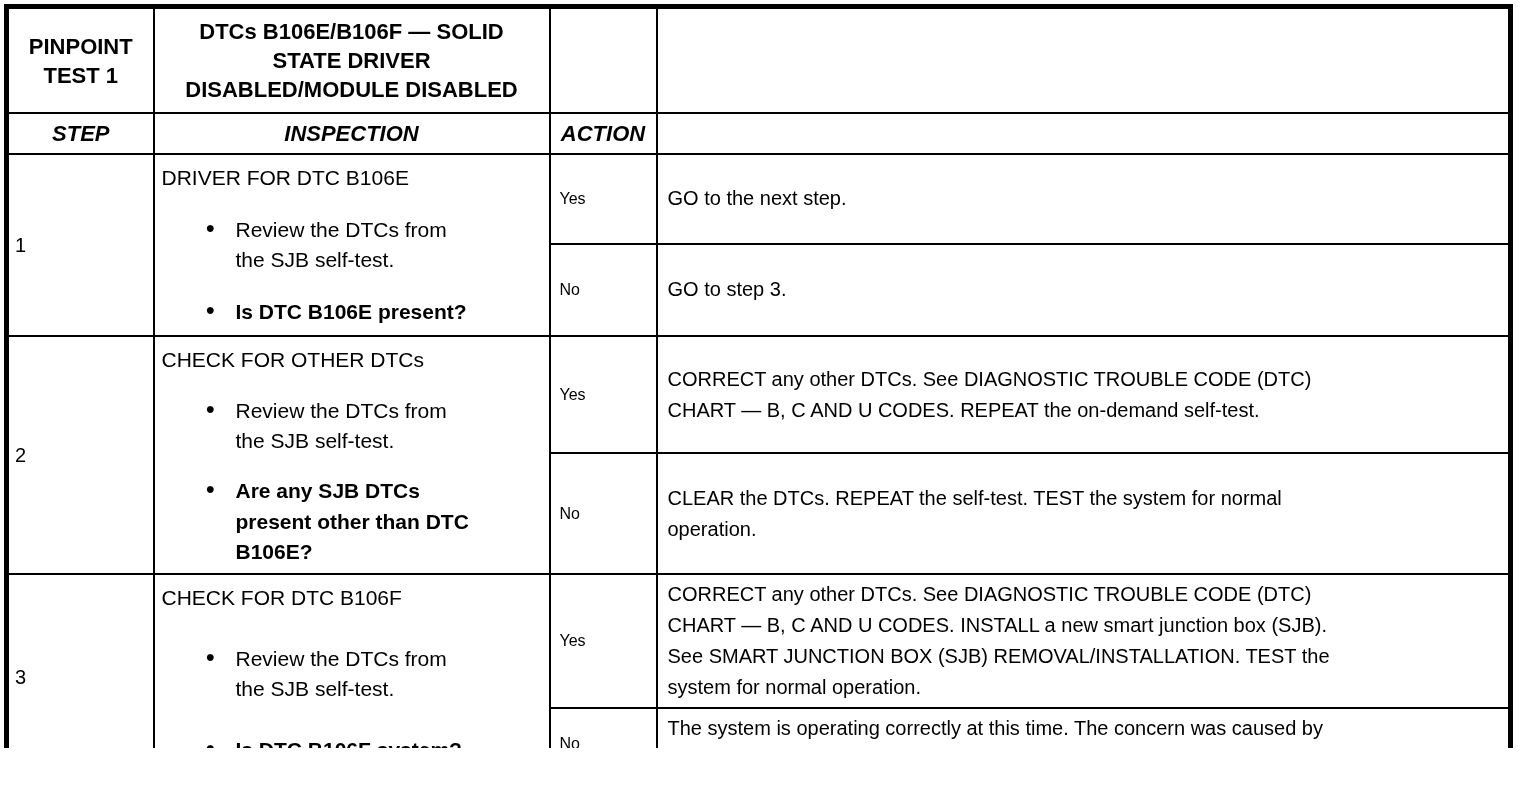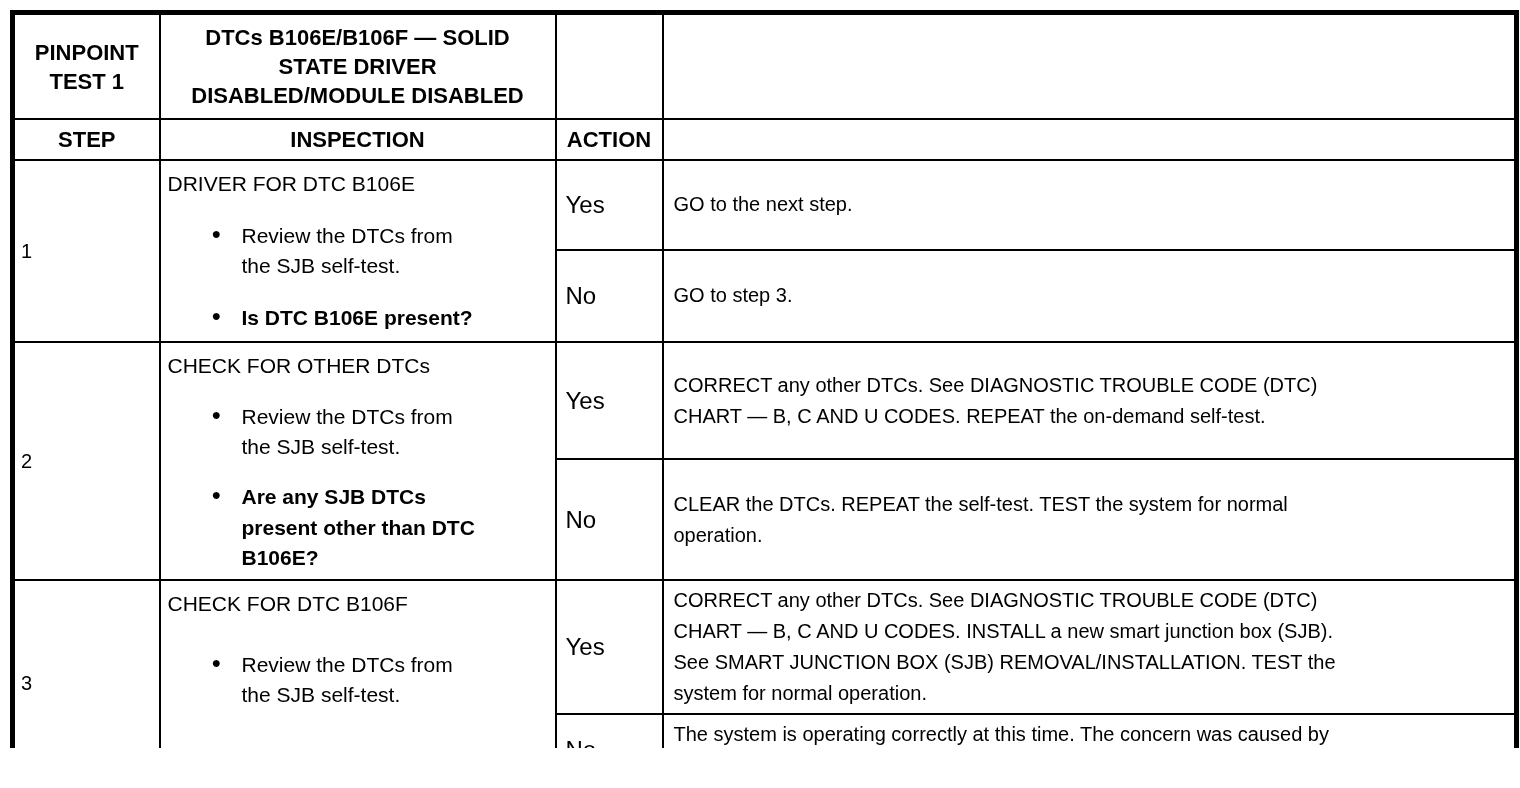--- a/index.html
+++ b/index.html
@@ -8,21 +8,21 @@
     padding: 0;
     background: #ffffff;
     color: #000000;
     font-family: "Liberation Sans", sans-serif;
   }
   .page {
     position: relative;
     width: 1520px;
     height: 748px;
     background: #ffffff;
-    padding: 10px;
+    padding: 4px;
   }
   table.pinpoint {
     border-collapse: collapse;
     table-layout: fixed;
     width: 1504px;
     border: 5px solid #000000;
   }
   td, th {
     border: 2px solid #000000;
     padding: 0;
@@ -31,21 +31,21 @@
     text-align: left;
   }
   
   col.c-step { width: 147px; }
   col.c-insp { width: 396px; }
   col.c-yn   { width: 107px; }
   col.c-act  { width: 854px; }
 
   
   tr.header-title-row { height: 100px; }
-  tr.header-cols-row  { height: 41px; }
+  tr.header-cols-row  { height: 41px; font-style: italic; }
   .hdr {
     font-weight: bold;
     font-size: 22px;
     text-align: center;
     vertical-align: middle;
     line-height: 1.32;
   }
   .title-inner {
     white-space: pre-line;
     max-width: 396px;
@@ -95,21 +95,21 @@
     padding-top: 5px;
     line-height: 1;
   }
   .bullet .bullet-text {
     white-space: pre-line;
   }
   .bullet.emph .bullet-text { font-weight: bold; }
 
   td.yn-cell {
     vertical-align: middle;
-    font-size: 24px;
+    font-size: 16px;
     padding: 2px 4px 2px 9px;
   }
   td.action-cell {
     vertical-align: middle;
     font-size: 20px;
     line-height: 1.55;
     padding: 4px 12px 4px 10px;
     white-space: pre-line;
     margin-top: 20px;
   }

